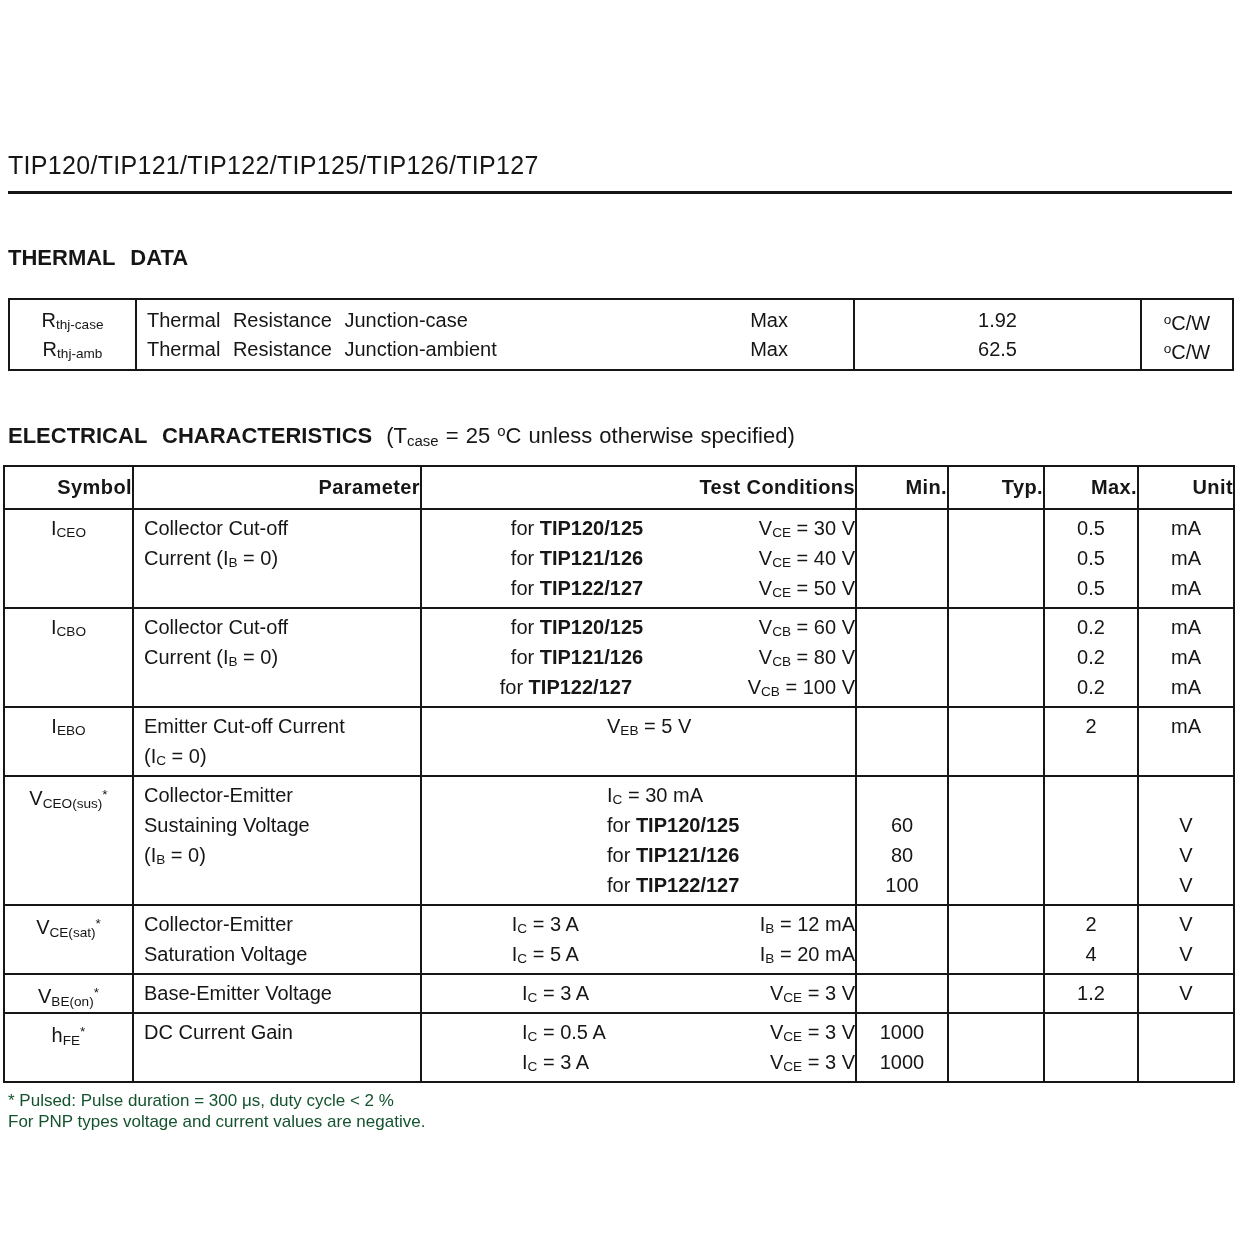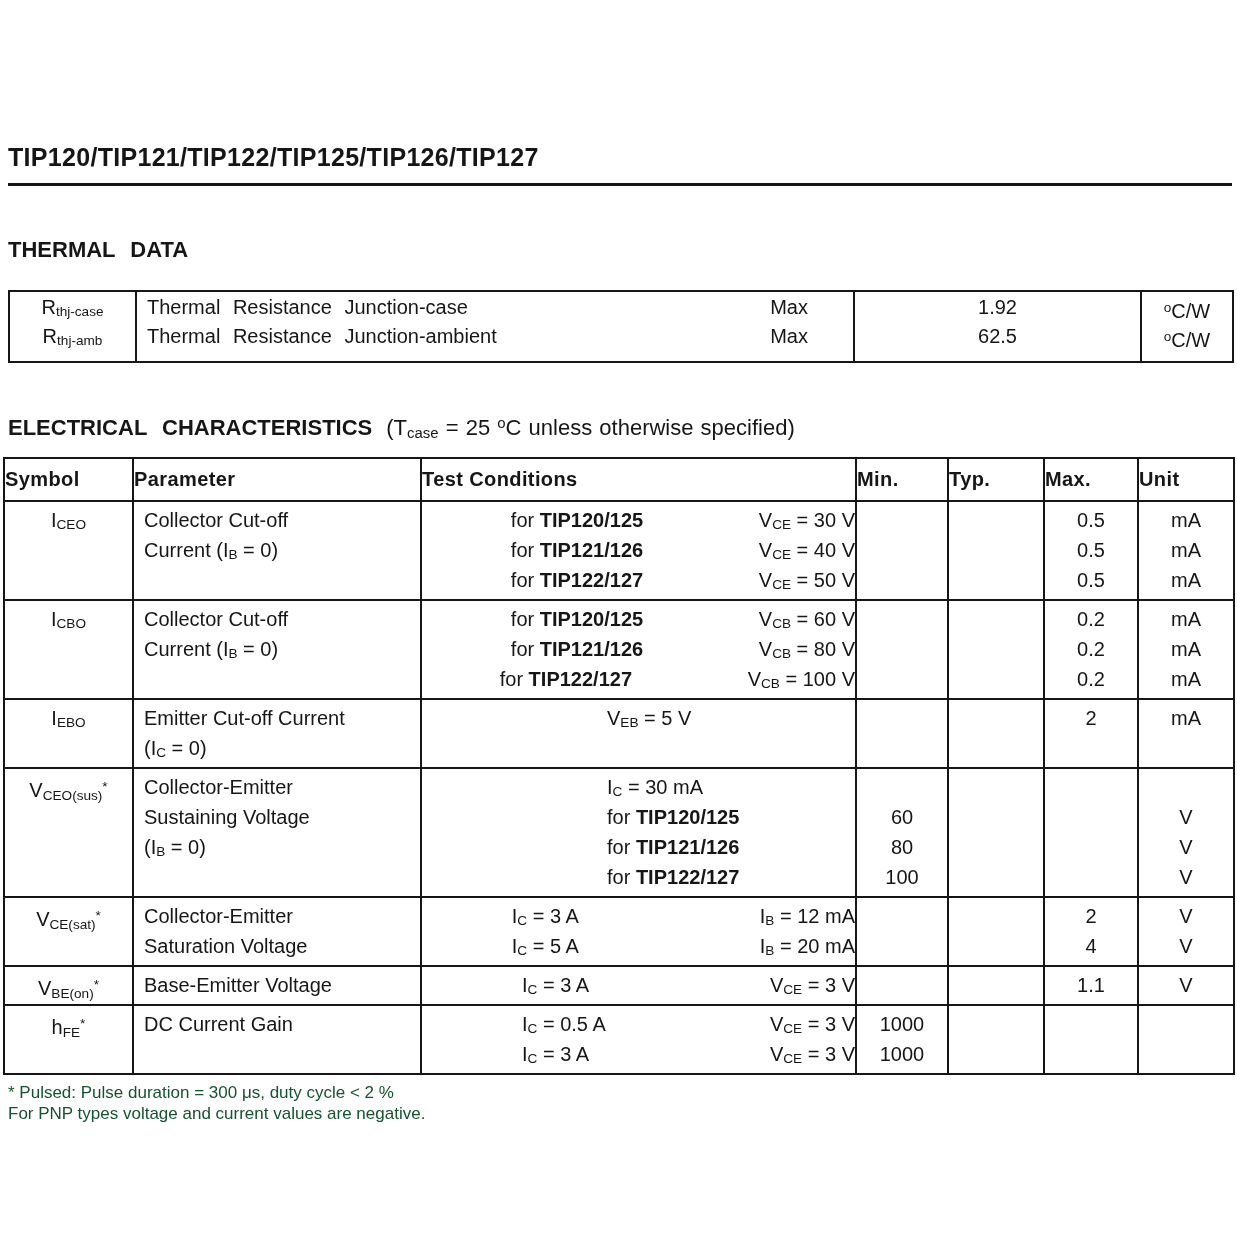--- a/index.html
+++ b/index.html
@@ -7,23 +7,23 @@
     position:relative;
     width:1237px; height:1237px;
     background:#ffffff;
     color:#161616;
     font-family:"Liberation Sans", sans-serif;
     box-sizing:border-box;
     padding-top:143px;
     overflow:hidden;
   }
   .doc-title {
-    margin:0 8px 0 8px;
+    margin:8px 8px 0 8px;
     font-size:25px;
-    font-weight:bold;
+    font-weight:normal;
     letter-spacing:0.3px;
     white-space:nowrap;
   }
   .title-rule { width:1224px; height:3px; background:#161616; margin:11px 0 0 8px; }
   .section-heading {
     margin:51px 0 0 8px;
     font-size:22px;
     font-weight:bold;
     word-spacing:9px;
     white-space:nowrap;
@@ -35,34 +35,34 @@
     font-size:22px;
   }
   table { border-collapse:collapse; table-layout:fixed; }
   td, th { box-sizing:border-box; }
   sub { font-size:68%; vertical-align:-0.18em; letter-spacing:0; }
   sup { font-size:68%; vertical-align:0.45em; }
 
   
   .thermal-table { width:1224px; margin:27px 0 0 8px; }
   .thermal-table td { border:2px solid #161616; vertical-align:top; font-size:20px; padding:5px 0 6px 0; }
-  .thermal-table .line { line-height:21px; height:29px; white-space:nowrap; }
+  .thermal-table .line { line-height:30px; height:29px; white-space:nowrap; }
   .t-symbol { text-align:center; }
-  .param-line { display:flex; justify-content:space-between; padding:0 45px 0 10px; }
+  .param-line { display:flex; justify-content:space-between; padding:0 65px 0 10px; }
   .param-line .p-text { word-spacing:7px; }
   .t-value { text-align:center; }
   .t-unit { text-align:center; }
 
   
   .spec-table { width:1230px; margin:16px 0 0 3px; }
   .spec-table th {
     border:2px solid #161616;
     font-size:20px; font-weight:bold;
     padding:9px 0; letter-spacing:0.4px;
-    text-align:left;
+    text-align:right;
   }
   .spec-table td {
     border:2px solid #161616;
     vertical-align:top;
     font-size:20px;
     padding:3px 0 4px 0;
   }
   .spec-table .line { line-height:30px; height:30px; white-space:nowrap; }
   .c-symbol { text-align:center; }
   .c-param { padding-left:10px !important;margin-top:46px; }
@@ -317,21 +317,21 @@
           </td>
           <td class="c-cond">
             <div class="line cond-line">
               <span class="cond-left">I<sub>C</sub> = 3 A</span>
               <span class="cond-right">V<sub>CE</sub> = 3 V</span>
             </div>
           </td>
           <td class="c-num"></td>
           <td class="c-num"></td>
           <td class="c-num">
-            <div class="line">1.1</div>
+            <div class="line">1.2</div>
           </td>
           <td class="c-num">
             <div class="line">V</div>
           </td>
         </tr>
         <tr>
           <td class="c-symbol">
             <div class="line">h<sub>FE</sub><sup>*</sup></div>
           </td>
           <td class="c-param">

